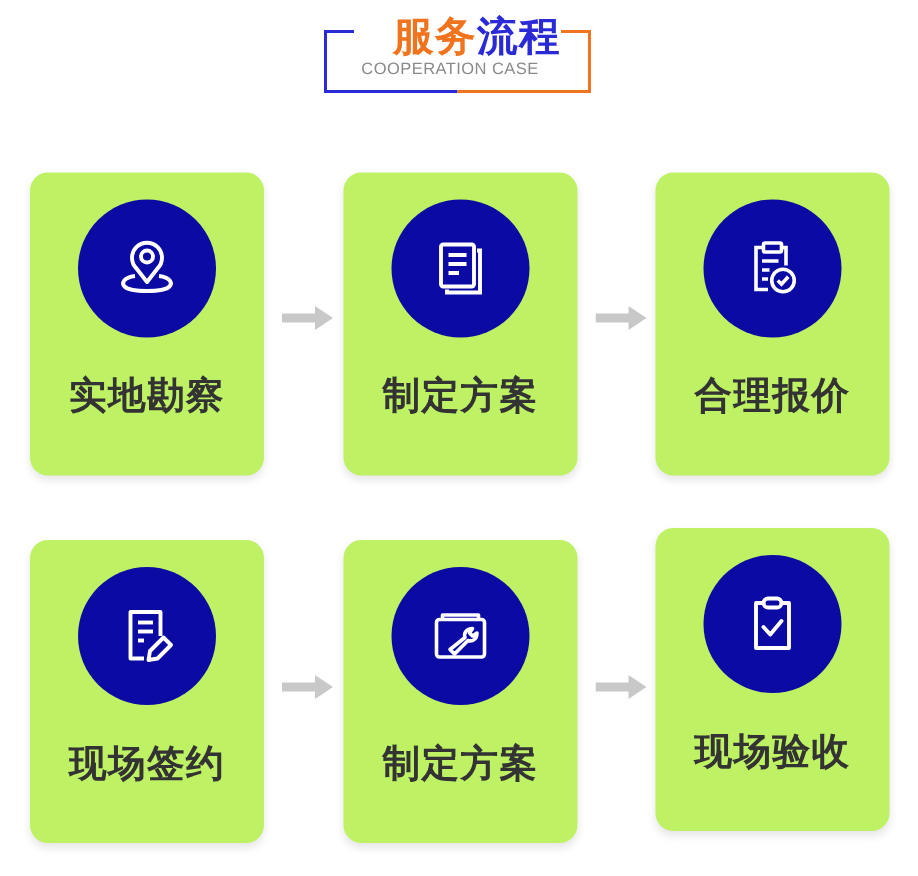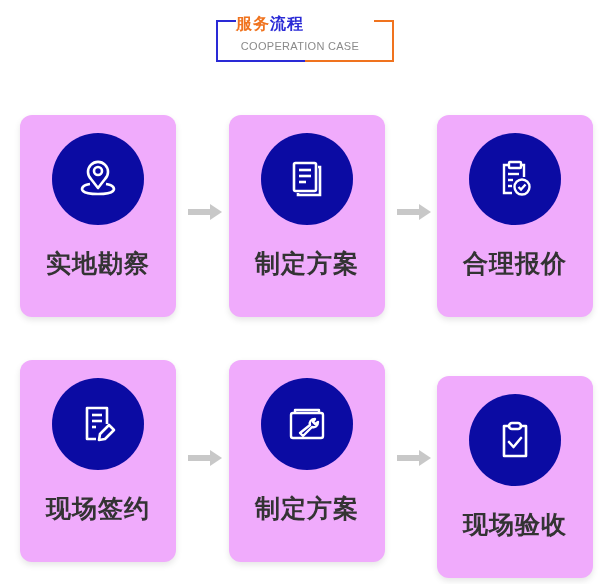--- a/index.html
+++ b/index.html
@@ -3,27 +3,27 @@
 <meta charset="utf-8">
 <style>
   html, body { margin:0; padding:0; }
   body { width:612px; height:584px; background:#ffffff; position:relative; overflow:hidden;
          font-family:"DejaVu Sans","Liberation Sans",sans-serif; }
   .header { position:absolute; left:216px; top:10px; width:178px; height:54px; }
   .bracket-left { position:absolute; left:0; top:10px; width:89px; height:42px;
                   border-left:2px solid #2a2ad6; border-top:2px solid #2a2ad6; border-bottom:2px solid #2a2ad6; box-sizing:border-box; }
   .bracket-right { position:absolute; left:89px; top:10px; width:89px; height:42px;
                    border-right:2px solid #f0731e; border-top:2px solid #f0731e; border-bottom:2px solid #f0731e; box-sizing:border-box; }
-  .title { position:absolute; left:20px; top:0; width:138px; height:28px; background:#fff; text-align:left;
-           font-size:16px; font-weight:bold; line-height:28px; letter-spacing:1px;font-family:Liberation Serif, serif; }
+  .title { position:absolute; left:20px; top:0; width:138px; height:28px; background:#fff; text-align:right;
+           font-size:27px; font-weight:bold; line-height:28px; letter-spacing:1px;font-family:Liberation Serif, serif; }
   .t-orange { color:#f0731e; }
   .t-blue { color:#2a2ad6; }
   .subtitle { position:absolute; left:0; top:30px; width:168px; text-align:center; font-size:11px; color:#8a8a8a;
               letter-spacing:0.3px; font-family:"Liberation Sans",sans-serif; }
-  .card { position:absolute; width:156px; height:202px; background:#f0abfc; border-radius:12px;
+  .card { position:absolute; width:156px; height:202px; background:#bef264; border-radius:12px;
           box-shadow:0 3px 6px rgba(0,0,0,0.10); }
   .circle { position:absolute; left:32px; top:18px; width:92px; height:92px; border-radius:50%; background:#0b0ba3;
             display:flex; align-items:center; justify-content:center; }
   .circle svg { width:48px; height:48px; }
   .label { position:absolute; left:0; top:132px; width:156px; text-align:center; font-size:25px; font-weight:bold;
            color:#333333; letter-spacing:1px; }
   .arrow { position:absolute; width:34px; height:16px; }
 </style>
 </head>
 <body>
@@ -108,21 +108,21 @@
       <path d="M17 33 L20 36 L29 27 C32 28 35 26 35 22 L32 24 L30 22 L32 19 C28 19 26 22 27 25 Z"></path>
     </svg>
   </div>
   <div class="label">制定方案</div>
 </div>
 
 <svg class="arrow" style="left:397px; top:450px;" viewBox="0 0 34 16">
     <path d="M0 5 H22 V0 L34 8 L22 16 V11 H0 Z" fill="#c8c8c8"></path>
   </svg>
 
-<div class="card" style="left:437px; top:376px;">
+<div class="card" style="left:437px; top:352px;">
   <div class="circle">
     <svg viewBox="0 0 48 48" fill="none" stroke="#fff" stroke-width="2.6" stroke-linejoin="round" stroke-linecap="round">
       <path d="M18 10 H13 V40 H35 V10 H30"></path>
       <rect x="18" y="7" width="12" height="6" rx="3"></rect>
       <path d="M18 26 L22.5 31 L30 22"></path>
     </svg>
   </div>
   <div class="label">现场验收</div>
 </div>
 

